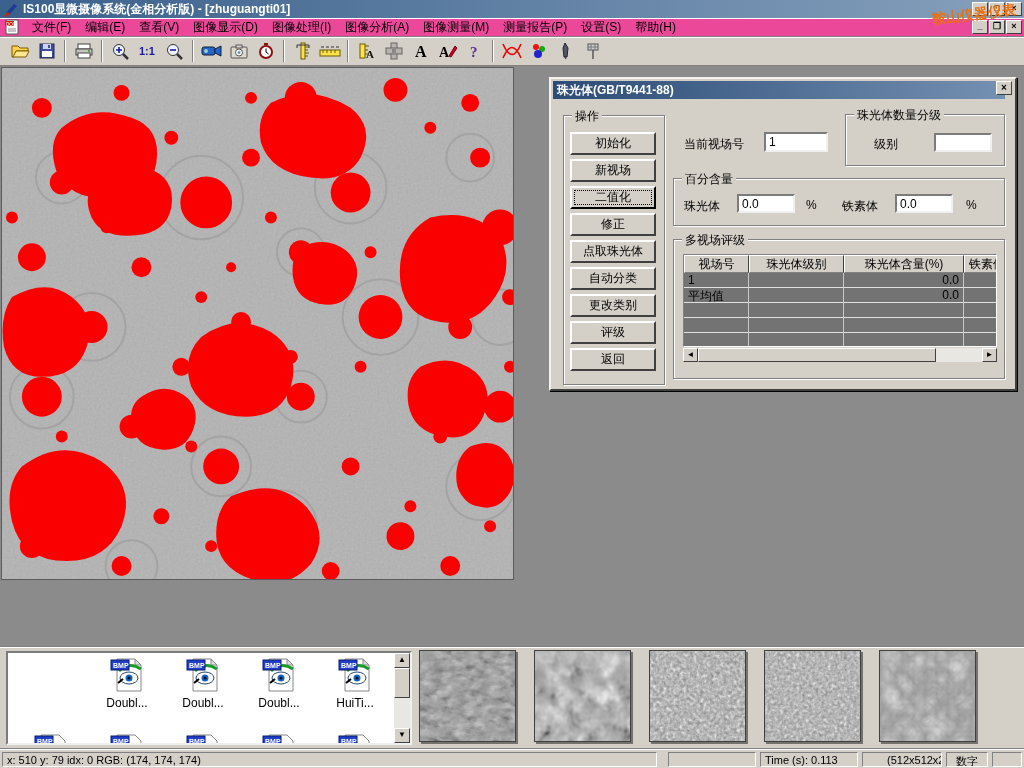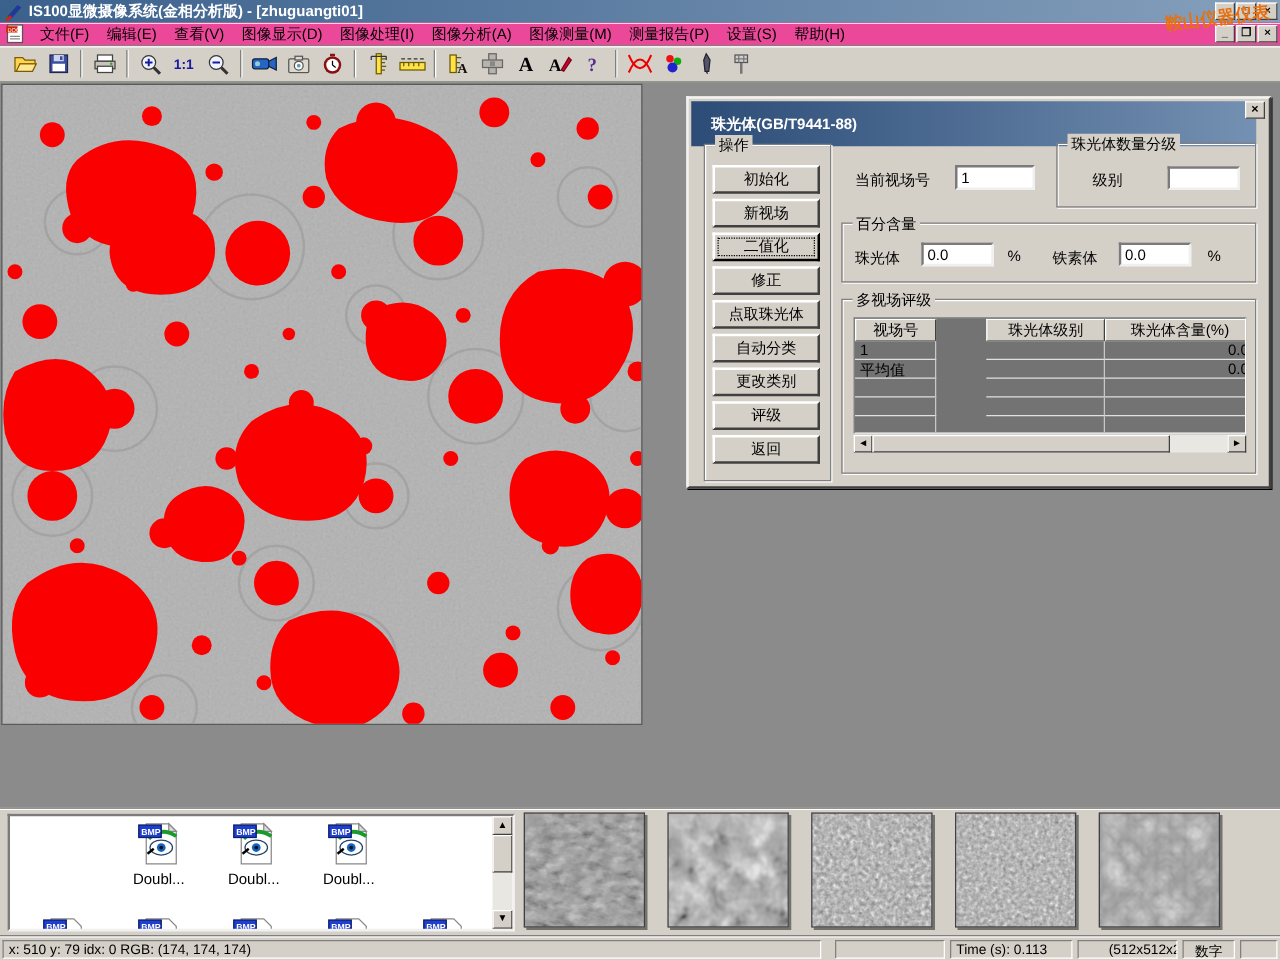--- a/index.html
+++ b/index.html
@@ -26,44 +26,44 @@
   .tbtn { width:27px; height:25px; display:flex; align-items:center; justify-content:center; }
   .tsep { width:2px; height:22px; border-left:1px solid #808080; border-right:1px solid #fff; margin:0 4px; }
 
   
   .client { position:absolute; left:0; top:66px; width:1024px; height:580px; background:#8b8b8b; }
   .specimen { position:absolute; left:1px; top:1px; width:513px; height:513px; border:1px solid #5a5a5a; }
 
   
   .dialog { position:absolute; left:549px; top:77px; width:468px; height:314px; background:#d4d0c8;
     border:2px solid; border-color:#f4f2ee #404040 #404040 #f4f2ee; box-shadow:1px 1px 0 #000; z-index:20; }
-  .dlg-title { position:absolute; left:2px; top:2px; right:10px; height:36px;
+  .dlg-title { position:absolute; left:2px; top:2px; right:10px; height:18px;
     background:linear-gradient(to right,#2c4c77,#7490b2); color:#fff; font-weight:bold;
-    display:flex; align-items:center; padding-left:16px; }
+    display:flex; align-items:center; padding-left:4px; }
   .dlg-close { position:absolute; right:3px; top:2px; width:16px; height:14px; background:#d4d0c8;
     border:1px solid; border-color:#fff #404040 #404040 #fff; font-size:10px; line-height:11px; text-align:center; font-weight:bold; color:#000; }
   .groupbox { position:absolute; border:1px solid #808080; box-shadow:inset 1px 1px 0 #fff, 1px 1px 0 #fff; }
   .groupbox > .legend { position:absolute; top:-8px; left:8px; background:#d4d0c8; padding:0 3px; white-space:nowrap; }
   .btn { position:absolute; left:19px; width:86px; height:23px; background:#d4d0c8;
     border:2px solid; border-color:#fff #404040 #404040 #fff; text-align:center; line-height:19px; white-space:nowrap; }
   .btn.focused { outline:1px dotted #000; outline-offset:-5px; border-color:#fff #000 #000 #fff; }
   .field { position:absolute; background:#fff; border:2px solid; border-color:#7b7b7b #f0f0f0 #f0f0f0 #7b7b7b;
     font-family:"Liberation Sans", sans-serif; font-size:12px; padding:0 3px; }
   .lbl { position:absolute; white-space:nowrap; }
 
   
   .mtable { position:absolute; left:9px; top:14px; width:314px; height:93px; background:#737373;
     border:1px solid; border-color:#808080 #fff #fff #808080; overflow:hidden; }
   .trow { display:flex; height:15px; }
   .trow.hdr { height:18px; }
   .tc { flex:none; border-right:1px solid #c8c8c8; border-bottom:1px solid #e0e0e0; padding:0 4px;
     white-space:nowrap; overflow:hidden; }
   .hdr .tc { background:#d4d0c8; border:1px solid; border-color:#fff #404040 #808080 #fff; font-weight:normal;
     text-align:center; }
-  .c0{width:65px;} .c1{width:95px;margin-left:40px;} .c2{width:120px;} .c3{width:40px;}
+  .c0{width:65px;} .c1{width:95px;} .c2{width:120px;} .c3{width:40px;}
   .num { text-align:right; }
   .hscroll { position:absolute; left:9px; top:108px; width:314px; height:14px; background:#e9e7e2; display:flex; }
   .sbtn { width:15px; height:14px; background:#d4d0c8; border:1px solid; border-color:#fff #404040 #404040 #fff;
     font-size:8px; line-height:12px; text-align:center; flex:none; }
   .hthumb { width:238px; height:14px; background:#d4d0c8; border:1px solid; border-color:#fff #404040 #404040 #fff; flex:none; }
 
   
   .bottom { position:absolute; left:0; top:646px; width:1024px; height:102px; background:#d4d0c8;
     border-top:1px solid #808080; box-shadow:inset 0 1px 0 #fff; }
   .filelist { position:absolute; left:6px; top:4px; width:406px; height:94px; background:#fff;
@@ -547,20 +547,34 @@
             <path d="M10 14 Q20 4 32 12" stroke="#1a9a2a" stroke-width="3" fill="none"></path>
             <ellipse cx="20" cy="21" rx="9" ry="6" fill="#fff" stroke="#246"></ellipse>
             <circle cx="20" cy="21" r="3.5" fill="#1565c0"></circle>
             <circle cx="20" cy="21" r="1.5" fill="#012"></circle>
             <path d="M9 26 l5 -4" stroke="#000" stroke-width="2"></path>
             <rect x="2" y="3" width="18" height="10" fill="#1f3fcc" stroke="#0a1c66"></rect>
             <text x="4" y="11" font-size="7" fill="#fff" font-weight="bold" font-family="Liberation Sans,sans-serif">BMP</text>
           </svg>
         <div><span class="fname">Doubl...</span></div>
       </div>
+      <div class="fitem" style="left:312px; top:4px;">
+        <svg width="36" height="36">
+            <path d="M8 2 h18 l6 6 v26 h-24 z" fill="#fff" stroke="#888"></path>
+            <path d="M26 2 l6 6 h-6 z" fill="#ddd" stroke="#888"></path>
+            <path d="M10 14 Q20 4 32 12" stroke="#1a9a2a" stroke-width="3" fill="none"></path>
+            <ellipse cx="20" cy="21" rx="9" ry="6" fill="#fff" stroke="#246"></ellipse>
+            <circle cx="20" cy="21" r="3.5" fill="#1565c0"></circle>
+            <circle cx="20" cy="21" r="1.5" fill="#012"></circle>
+            <path d="M9 26 l5 -4" stroke="#000" stroke-width="2"></path>
+            <rect x="2" y="3" width="18" height="10" fill="#1f3fcc" stroke="#0a1c66"></rect>
+            <text x="4" y="11" font-size="7" fill="#fff" font-weight="bold" font-family="Liberation Sans,sans-serif">BMP</text>
+          </svg>
+        <div><span class="fname">HuiTi...</span></div>
+      </div>
 
       <div class="fitem" style="left:8px; top:80px;"><svg width="36" height="36">
             <path d="M8 2 h18 l6 6 v26 h-24 z" fill="#fff" stroke="#888"></path>
             <rect x="2" y="3" width="18" height="10" fill="#1f3fcc" stroke="#0a1c66"></rect>
             <text x="4" y="11" font-size="7" fill="#fff" font-weight="bold" font-family="Liberation Sans,sans-serif">BMP</text>
           </svg></div>
       <div class="fitem" style="left:84px; top:80px;"><svg width="36" height="36">
             <path d="M8 2 h18 l6 6 v26 h-24 z" fill="#fff" stroke="#888"></path>
             <rect x="2" y="3" width="18" height="10" fill="#1f3fcc" stroke="#0a1c66"></rect>
             <text x="4" y="11" font-size="7" fill="#fff" font-weight="bold" font-family="Liberation Sans,sans-serif">BMP</text>

